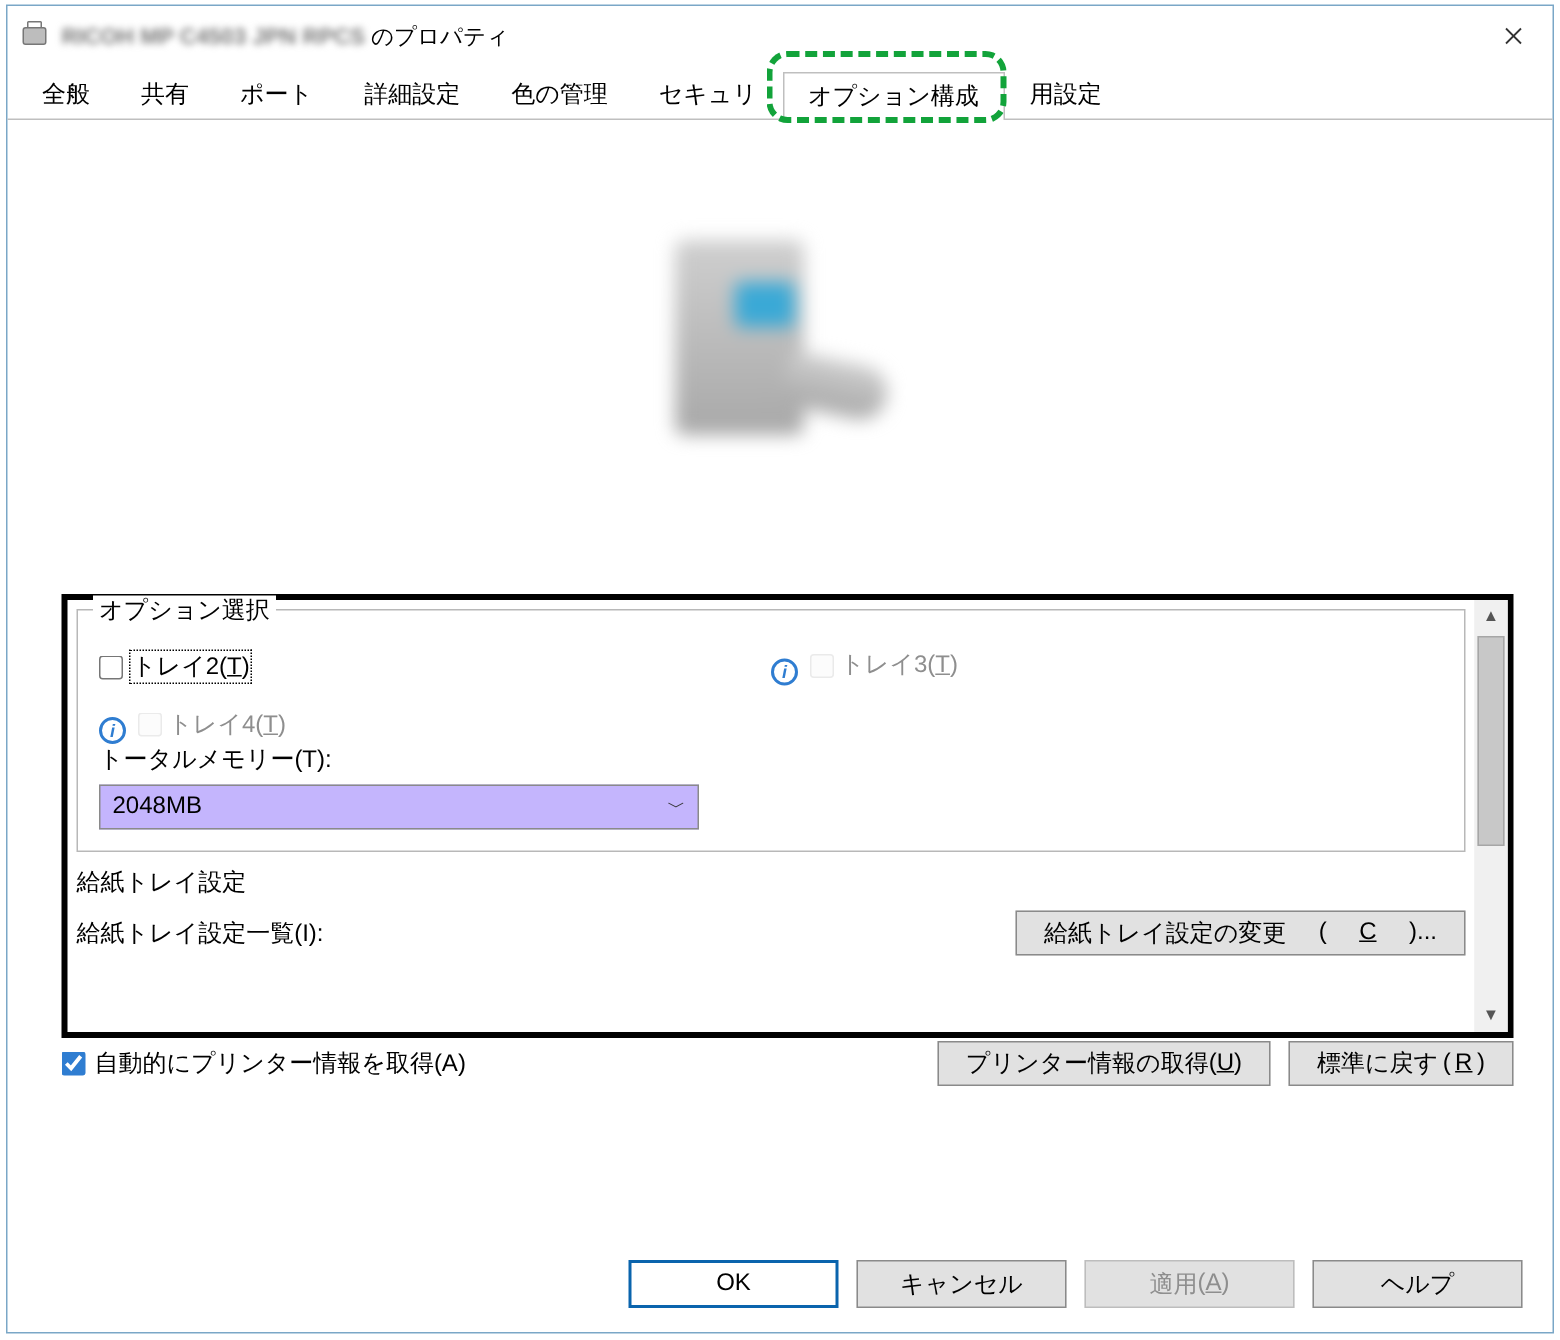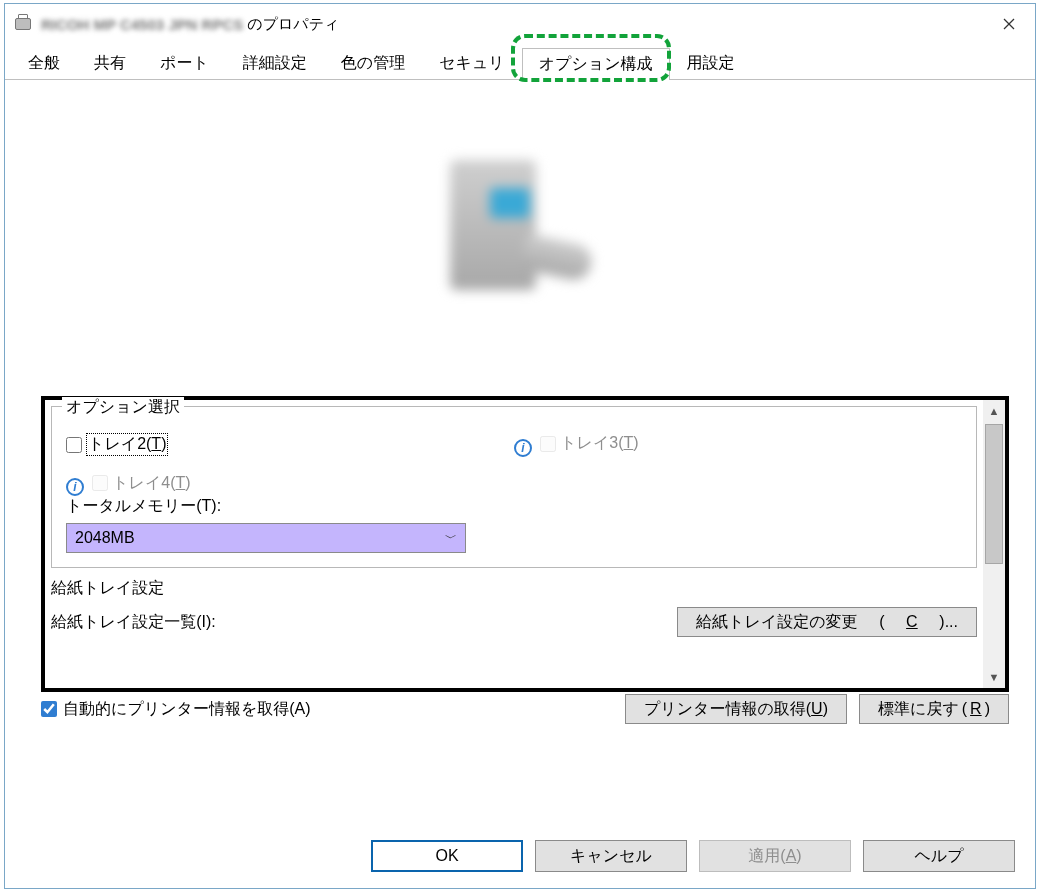--- a/index.html
+++ b/index.html
@@ -259,21 +259,21 @@
   .dialogbtns {
     position:absolute;
     left:0; right:0; bottom:0;
     height:64px;
     display:flex; align-items:center;
     justify-content:flex-end;
     gap:12px;
     padding:0 20px;
   }
   .dbtn {
-    width:152px; height:32px;
+    width:140px; height:32px;
     background:#e1e1e1;
     border:1px solid #8a8a8a;
     font-size:16px;
     display:inline-flex; align-items:center; justify-content:center;
   }
   .dbtn.default {
     background:#fff;
     border:2px solid #0a64ad;
   }
   .dbtn.disabled { color:#8e8e8e; border-color:#bdbdbd; }

